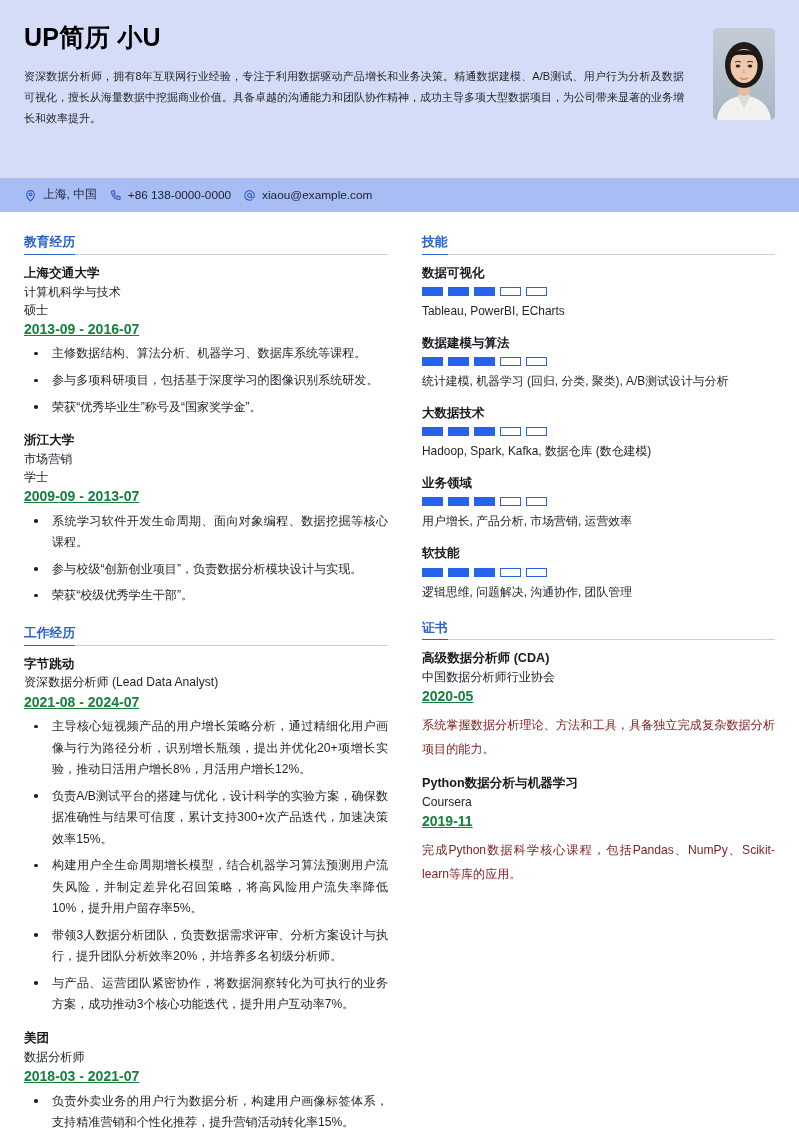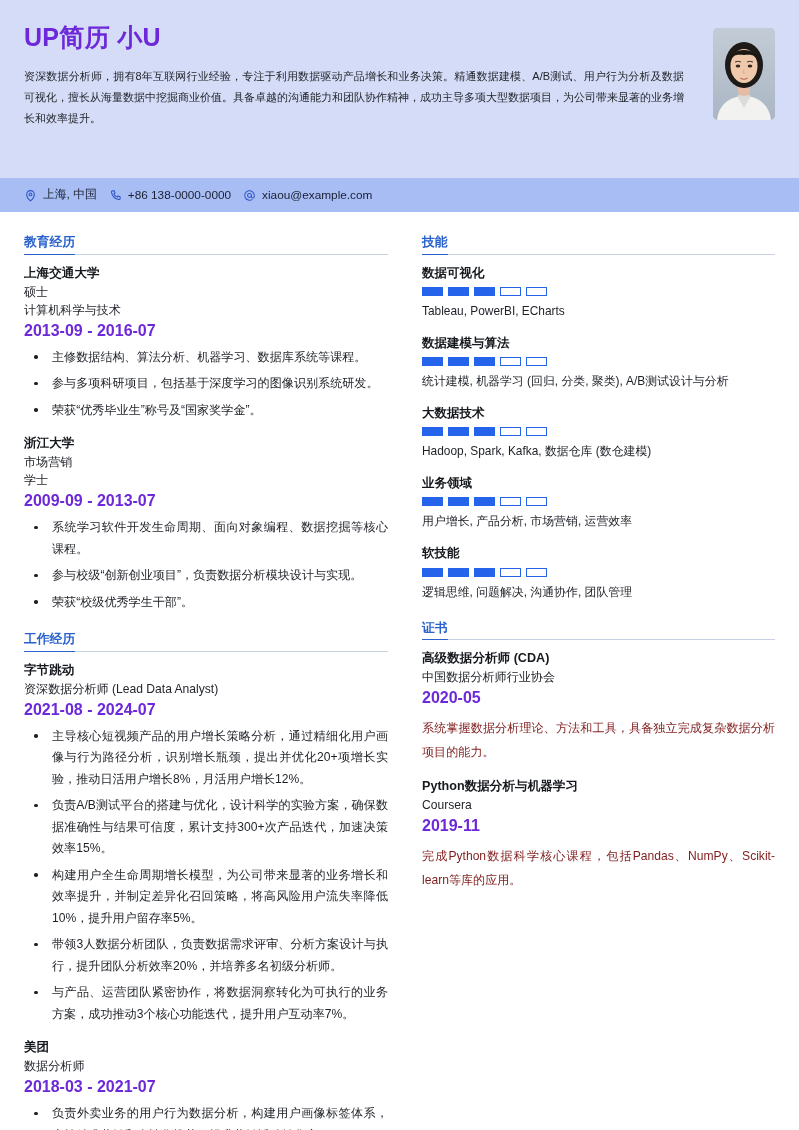--- a/index.html
+++ b/index.html
@@ -32,21 +32,21 @@
     display: flex;
     align-items: flex-start;
     gap: 18px;
   }
   .header-text { flex: 1 1 auto; min-width: 0; }
 
   .name {
     font-size: 25px;
     font-weight: bold;
     letter-spacing: 0.3px;
-    color: #6d28d9;
+    color: #000000;
     line-height: 1.2;
     margin-bottom: 14px;
   }
 
   .summary {
     font-size: 11px;
     line-height: 1.92;
     color: #1d2026;
     text-align: justify;
     max-width: 660px;
@@ -127,25 +127,26 @@
     font-weight: bold;
     color: #15181d;
     line-height: 1.5;
   }
   .entry-sub {
     font-size: 12.1px;
     color: #23262c;
     line-height: 1.5;
   }
   .entry-date {
-    font-size: 16px;
+    font-size: 14px;
     font-weight: bold;
-    color: #6d28d9;
+    color: #15803d;
     line-height: 1.55;
     margin-bottom: 3px;
+    text-decoration: underline;
   }
 
   ul.bullets { list-style: none; margin: 2px 0 0 0; padding: 0; }
   ul.bullets > li {
     position: relative;
     padding-left: 28px;
     font-size: 12.1px;
     line-height: 1.78;
     color: #1d2026;
     margin-bottom: 5px;
@@ -275,22 +276,22 @@
   <div class="body">
 
     <div class="col-left">
 
       <div class="section">
         <div class="section-title">教育经历</div>
         <div class="section-rule"></div>
         <div id="education-list">
             <div class="entry">
               <div class="entry-title">上海交通大学</div>
+              <div class="entry-sub">计算机科学与技术</div>
               <div class="entry-sub">硕士</div>
-              <div class="entry-sub">计算机科学与技术</div>
               <div class="entry-date">2013-09 - 2016-07</div>
               <ul class="bullets">
                 <li>主修数据结构、算法分析、机器学习、数据库系统等课程。</li>
                 <li>参与多项科研项目，包括基于深度学习的图像识别系统研发。</li>
                 <li>荣获“优秀毕业生”称号及“国家奖学金”。</li>
               </ul>
             </div>
             <div class="entry">
               <div class="entry-title">浙江大学</div>
               <div class="entry-sub">市场营销</div>
@@ -309,21 +310,21 @@
         <div class="section-title">工作经历</div>
         <div class="section-rule"></div>
         <div id="work-list">
             <div class="entry">
               <div class="entry-title">字节跳动</div>
               <div class="entry-sub">资深数据分析师 (Lead Data Analyst)</div>
               <div class="entry-date">2021-08 - 2024-07</div>
               <ul class="bullets">
                 <li>主导核心短视频产品的用户增长策略分析，通过精细化用户画像与行为路径分析，识别增长瓶颈，提出并优化20+项增长实验，推动日活用户增长8%，月活用户增长12%。</li>
                 <li>负责A/B测试平台的搭建与优化，设计科学的实验方案，确保数据准确性与结果可信度，累计支持300+次产品迭代，加速决策效率15%。</li>
-                <li>构建用户全生命周期增长模型，为公司带来显著的业务增长和效率提升，并制定差异化召回策略，将高风险用户流失率降低10%，提升用户留存率5%。</li>
+                <li>构建用户全生命周期增长模型，结合机器学习算法预测用户流失风险，并制定差异化召回策略，将高风险用户流失率降低10%，提升用户留存率5%。</li>
                 <li>带领3人数据分析团队，负责数据需求评审、分析方案设计与执行，提升团队分析效率20%，并培养多名初级分析师。</li>
                 <li>与产品、运营团队紧密协作，将数据洞察转化为可执行的业务方案，成功推动3个核心功能迭代，提升用户互动率7%。</li>
               </ul>
             </div>
             <div class="entry">
               <div class="entry-title">美团</div>
               <div class="entry-sub">数据分析师</div>
               <div class="entry-date">2018-03 - 2021-07</div>
               <ul class="bullets">
                 <li>负责外卖业务的用户行为数据分析，构建用户画像标签体系，支持精准营销和个性化推荐，提升营销活动转化率15%。</li>

